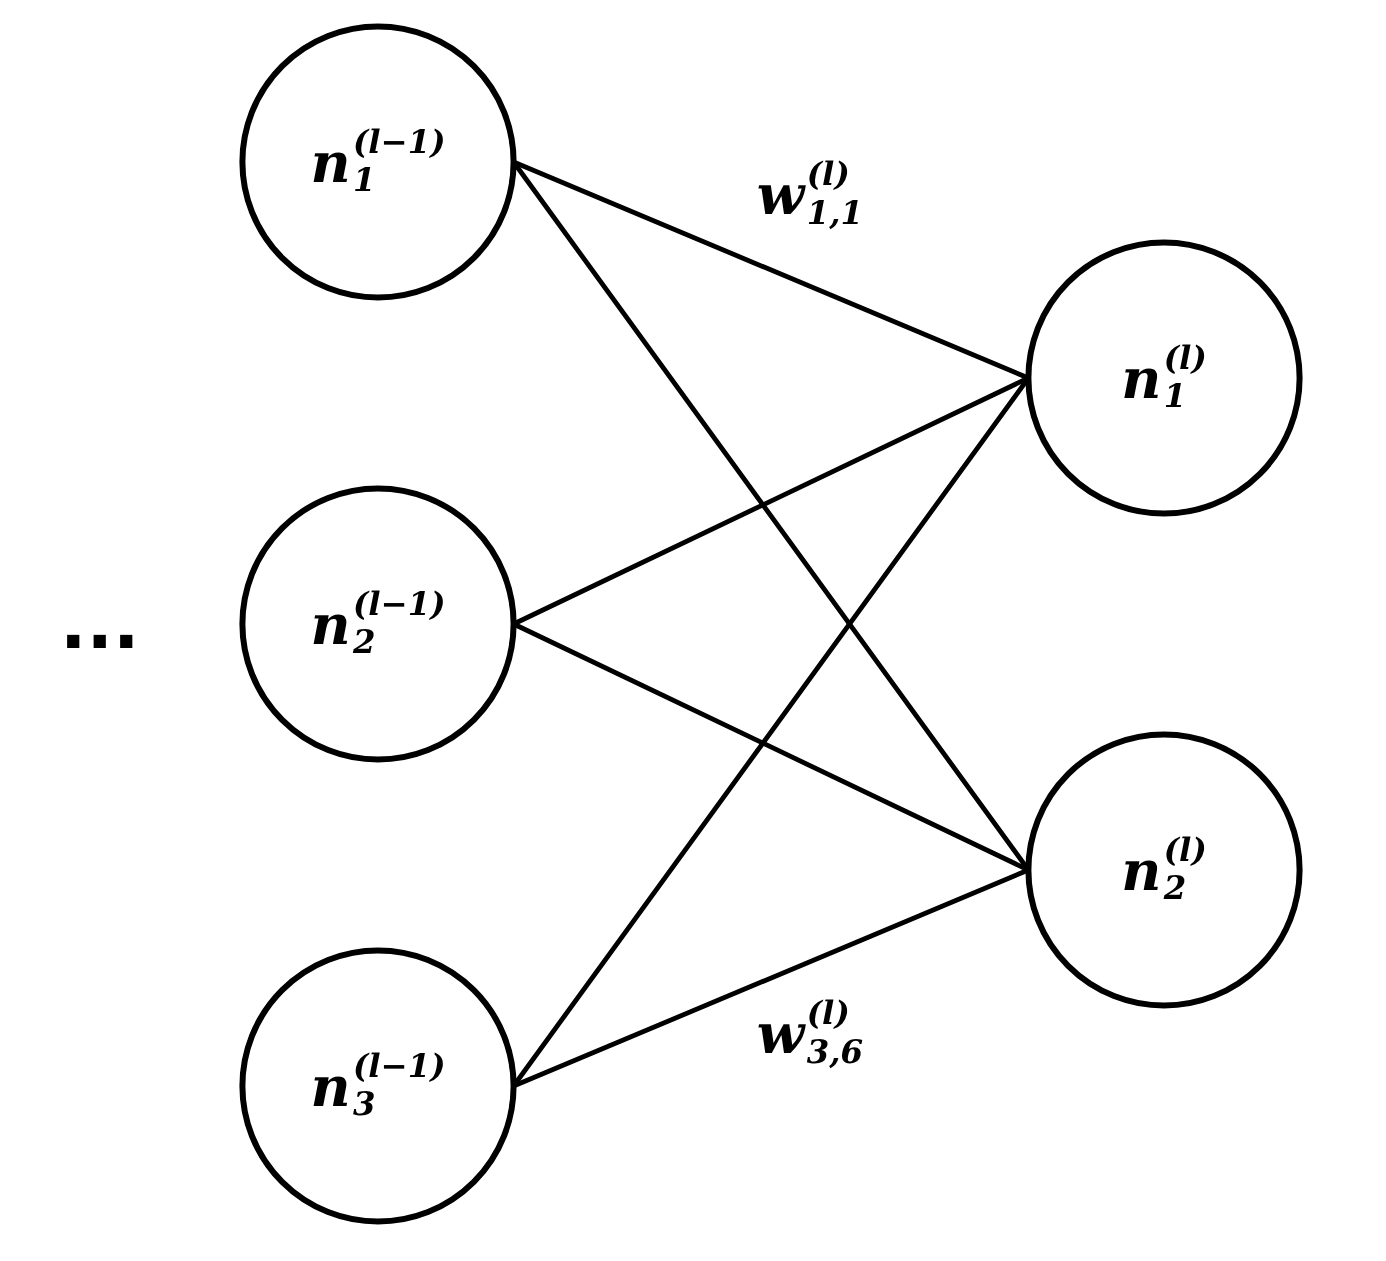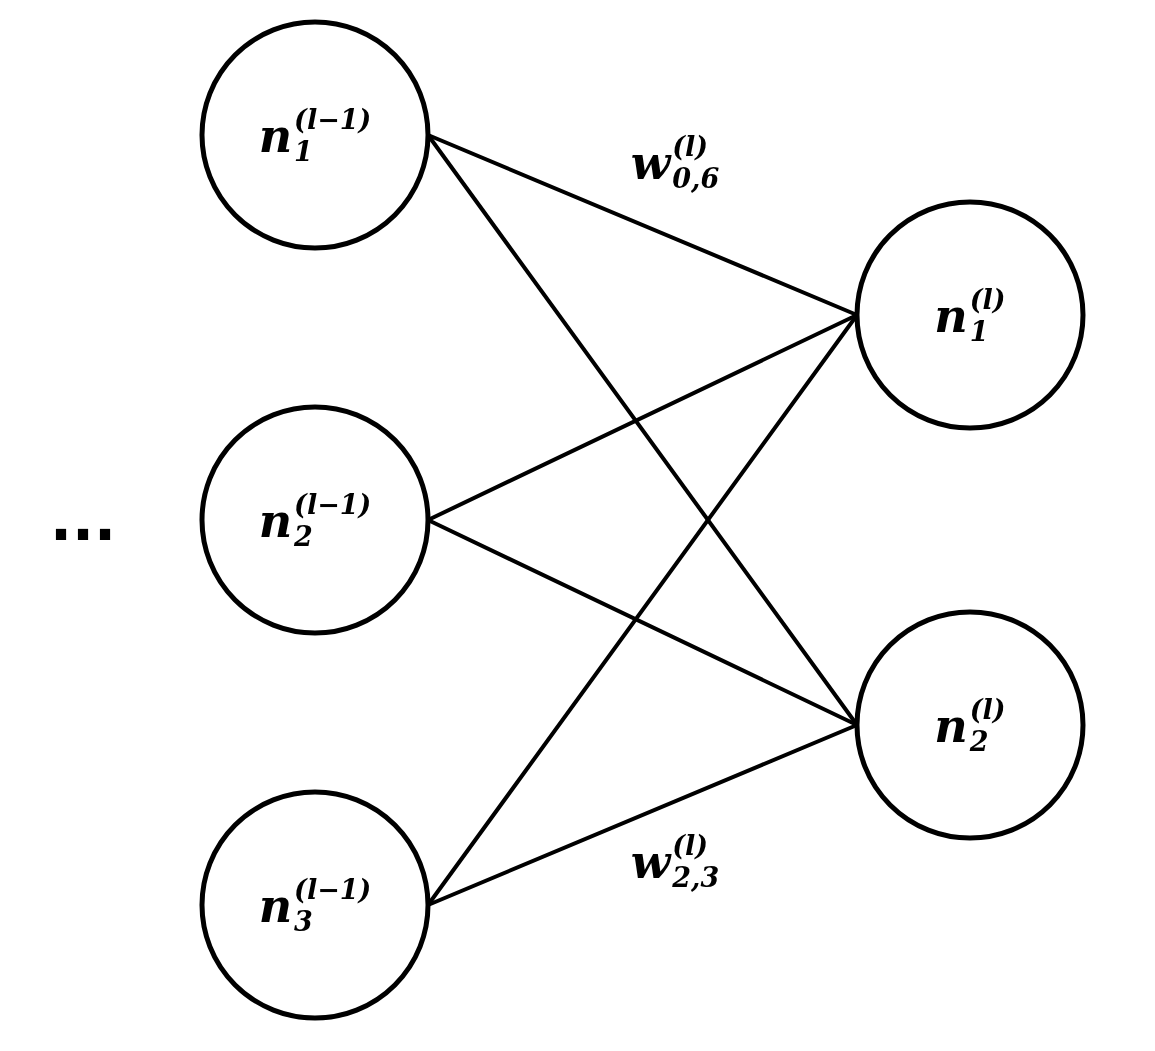--- a/index.html
+++ b/index.html
@@ -122,25 +122,25 @@
     <span class="scripts">
       <span class="sup">(l)</span>
       <span class="sub">2</span>
     </span>
   </div>
 
   <div class="math-label" style="left:675px; top:162px;">
     <span class="base">w</span>
     <span class="scripts">
       <span class="sup">(l)</span>
-      <span class="sub">0,6</span>
+      <span class="sub">1,1</span>
     </span>
   </div>
 
   <div class="math-label" style="left:675px; top:861px;">
     <span class="base">w</span>
     <span class="scripts">
       <span class="sup">(l)</span>
-      <span class="sub">2,3</span>
+      <span class="sub">3,6</span>
     </span>
   </div>
 
 </div>
 
 </body></html>

